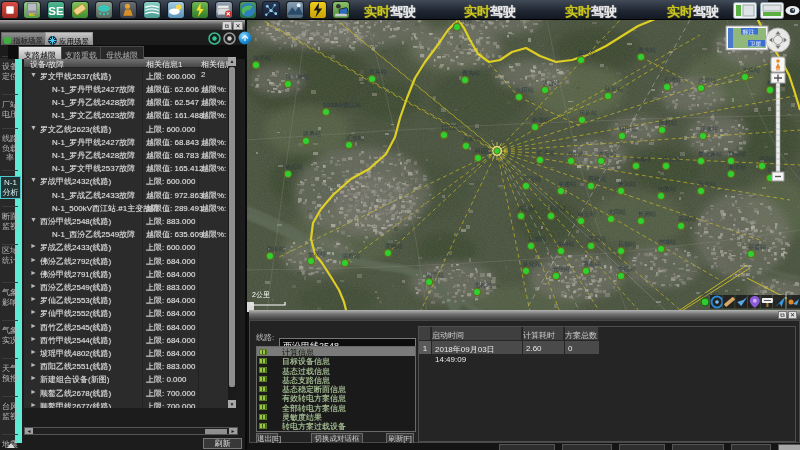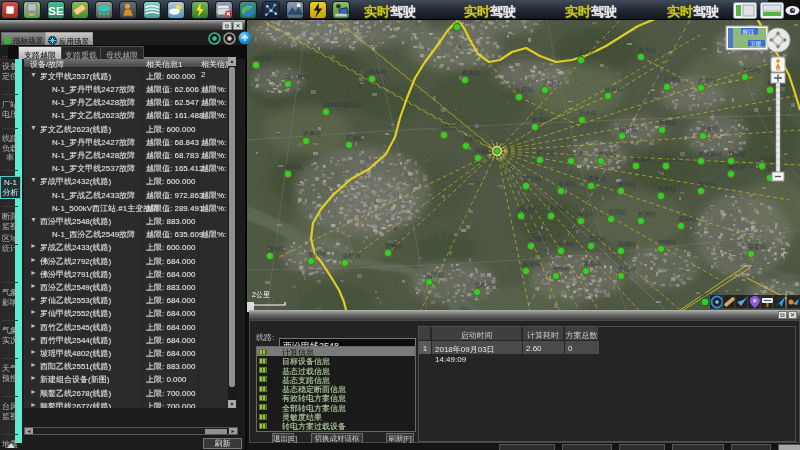--- a/index.html
+++ b/index.html
@@ -43,21 +43,21 @@
 #bp-body{position:absolute;left:0;top:10px;width:551px;height:123px;background:#232323;border:1px solid #484848}
 #bp-left{position:absolute;left:3px;top:3px;width:165px;height:118px}
 #lab-line{position:absolute;left:3px;top:8px;font-size:8px;color:#c0c0c0}
 #line-input{position:absolute;left:26px;top:14px;width:137px;height:13px;background:#0d0d0d;border:1px solid #787878;color:#f0f0f0;font-size:9px;padding:1px 0 0 3px}
 #bp-list{position:absolute;left:3px;top:22px;width:160px;height:86px;background:#1a1a1a;border:1px solid #686868}
 .bli{position:relative;height:9.3px;font-size:8px;color:#a8c098;white-space:nowrap;padding-left:25px;text-shadow:0 0 0.8px #88a078}
 .bli.sel{background:#7a7a7a;color:#0a0a0a}
 .gicon{position:absolute;left:2px;top:1.5px;width:8px;height:6px;background:repeating-linear-gradient(90deg,#9ac83a 0 2px,#3a5a1a 2px 3px);border:1px solid #5a7a2a}
 .bbtn{position:absolute;top:109px;height:11px;background:#383838;border:1px solid #6a6a6a;color:#cccccc;font-size:7.5px;text-align:center;line-height:10px;white-space:nowrap}
 #bp-table{position:absolute;left:168px;top:5px;width:378px;height:116px;background:#252525;border:1px solid #4e4e4e}
-#bt-head span{position:absolute;top:0;height:13px;background:#3f3f3f;border-right:1px solid #2a2a2a;color:#cccccc;font-size:8px;padding-top:2.5px;text-align:center}
+#bt-head span{position:absolute;top:0;height:13px;background:#3f3f3f;border-right:1px solid #2a2a2a;color:#cccccc;font-size:8px;padding-top:2.5px;}
 .h0{left:0;width:12px}.h1{left:13px;width:90px}.h2{left:104px;width:41px}.h3{left:146px;width:34px}
 #bt-row span{position:absolute;top:14px;height:13px;background:#4a4a4a;color:#e8e8e8;font-size:8px;padding-top:2.5px}
 .r0{left:0;width:12px;background:#5a5a5a!important;text-align:center}
 .r1{left:13px;width:90px;padding-left:3px}.r2{left:104px;width:41px;padding-left:3px}.r3{left:146px;width:34px;padding-left:3px}
 #taskbar{position:absolute;left:247px;top:443px;width:553px;height:7px;background:#141414;z-index:7}
 .tkb{position:absolute;top:1px;height:6px;background:#2e2e2e;border:1px solid #555;border-bottom:none}
 .tkb.light{background:#a8a8a8}
 </style></head>
 <body>
 <div id="stage">
@@ -2752,21 +2752,21 @@
         <div class="vit" style="top:4px">设备<br>定位</div>
         <div class="vsep" style="top:-2px"></div>
         <div class="vit" style="top:42px">厂站<br>电压</div>
         <div class="vsep" style="top:36px"></div>
         <div class="vit" style="top:76px">线路<br>负载<br>率</div>
         <div class="vsep" style="top:70px"></div>
         <div class="vit nactive" style="top:118px">N-1<br>分析</div>
         <div class="vsep" style="top:112px"></div>
         <div class="vit" style="top:154px">断面<br>监视</div>
         <div class="vsep" style="top:148px"></div>
-        <div class="vit" style="top:176px">区域<br>统计</div>
+        <div class="vit" style="top:188px">区域<br>统计</div>
         <div class="vsep" style="top:186px"></div>
         <div class="vit" style="top:230px">气象<br>影响</div>
         <div class="vsep" style="top:224px"></div>
         <div class="vit" style="top:268px">气象<br>实况</div>
         <div class="vsep" style="top:262px"></div>
         <div class="vit" style="top:306px">天气<br>预报</div>
         <div class="vsep" style="top:300px"></div>
         <div class="vit" style="top:344px">台风<br>监视</div>
         <div class="vsep" style="top:338px"></div>
         <div class="vit" style="top:382px">地震<br>监视</div>
@@ -2943,21 +2943,21 @@
             <div class="bli sel"><span class="gicon"></span>计算信息</div>
             <div class="bli"><span class="gicon"></span>目标设备信息</div>
             <div class="bli"><span class="gicon"></span>基态过载信息</div>
             <div class="bli"><span class="gicon"></span>基态支路信息</div>
             <div class="bli"><span class="gicon"></span>基态稳定断面信息</div>
             <div class="bli"><span class="gicon"></span>有效转电方案信息</div>
             <div class="bli"><span class="gicon"></span>全部转电方案信息</div>
             <div class="bli"><span class="gicon"></span>灵敏度结果</div>
             <div class="bli"><span class="gicon"></span>转电方案过载设备</div>
           </div>
-    <div class="bbtn" style="left:19px;width:22px">退出[E]</div>
+    <div class="bbtn" style="left:3px;width:22px">退出[E]</div>
     <div class="bbtn" style="left:58px;width:52px">切换成对话框</div>
     <div class="bbtn" style="left:133px;width:28px">刷新[F]</div>
   </div>
   <div id="bp-table">
     <div id="bt-head">
             <span class="h0"></span>
             <span class="h1">启动时间</span>
             <span class="h2">计算耗时(S)</span>
             <span class="h3">方案总数</span>
           </div>

